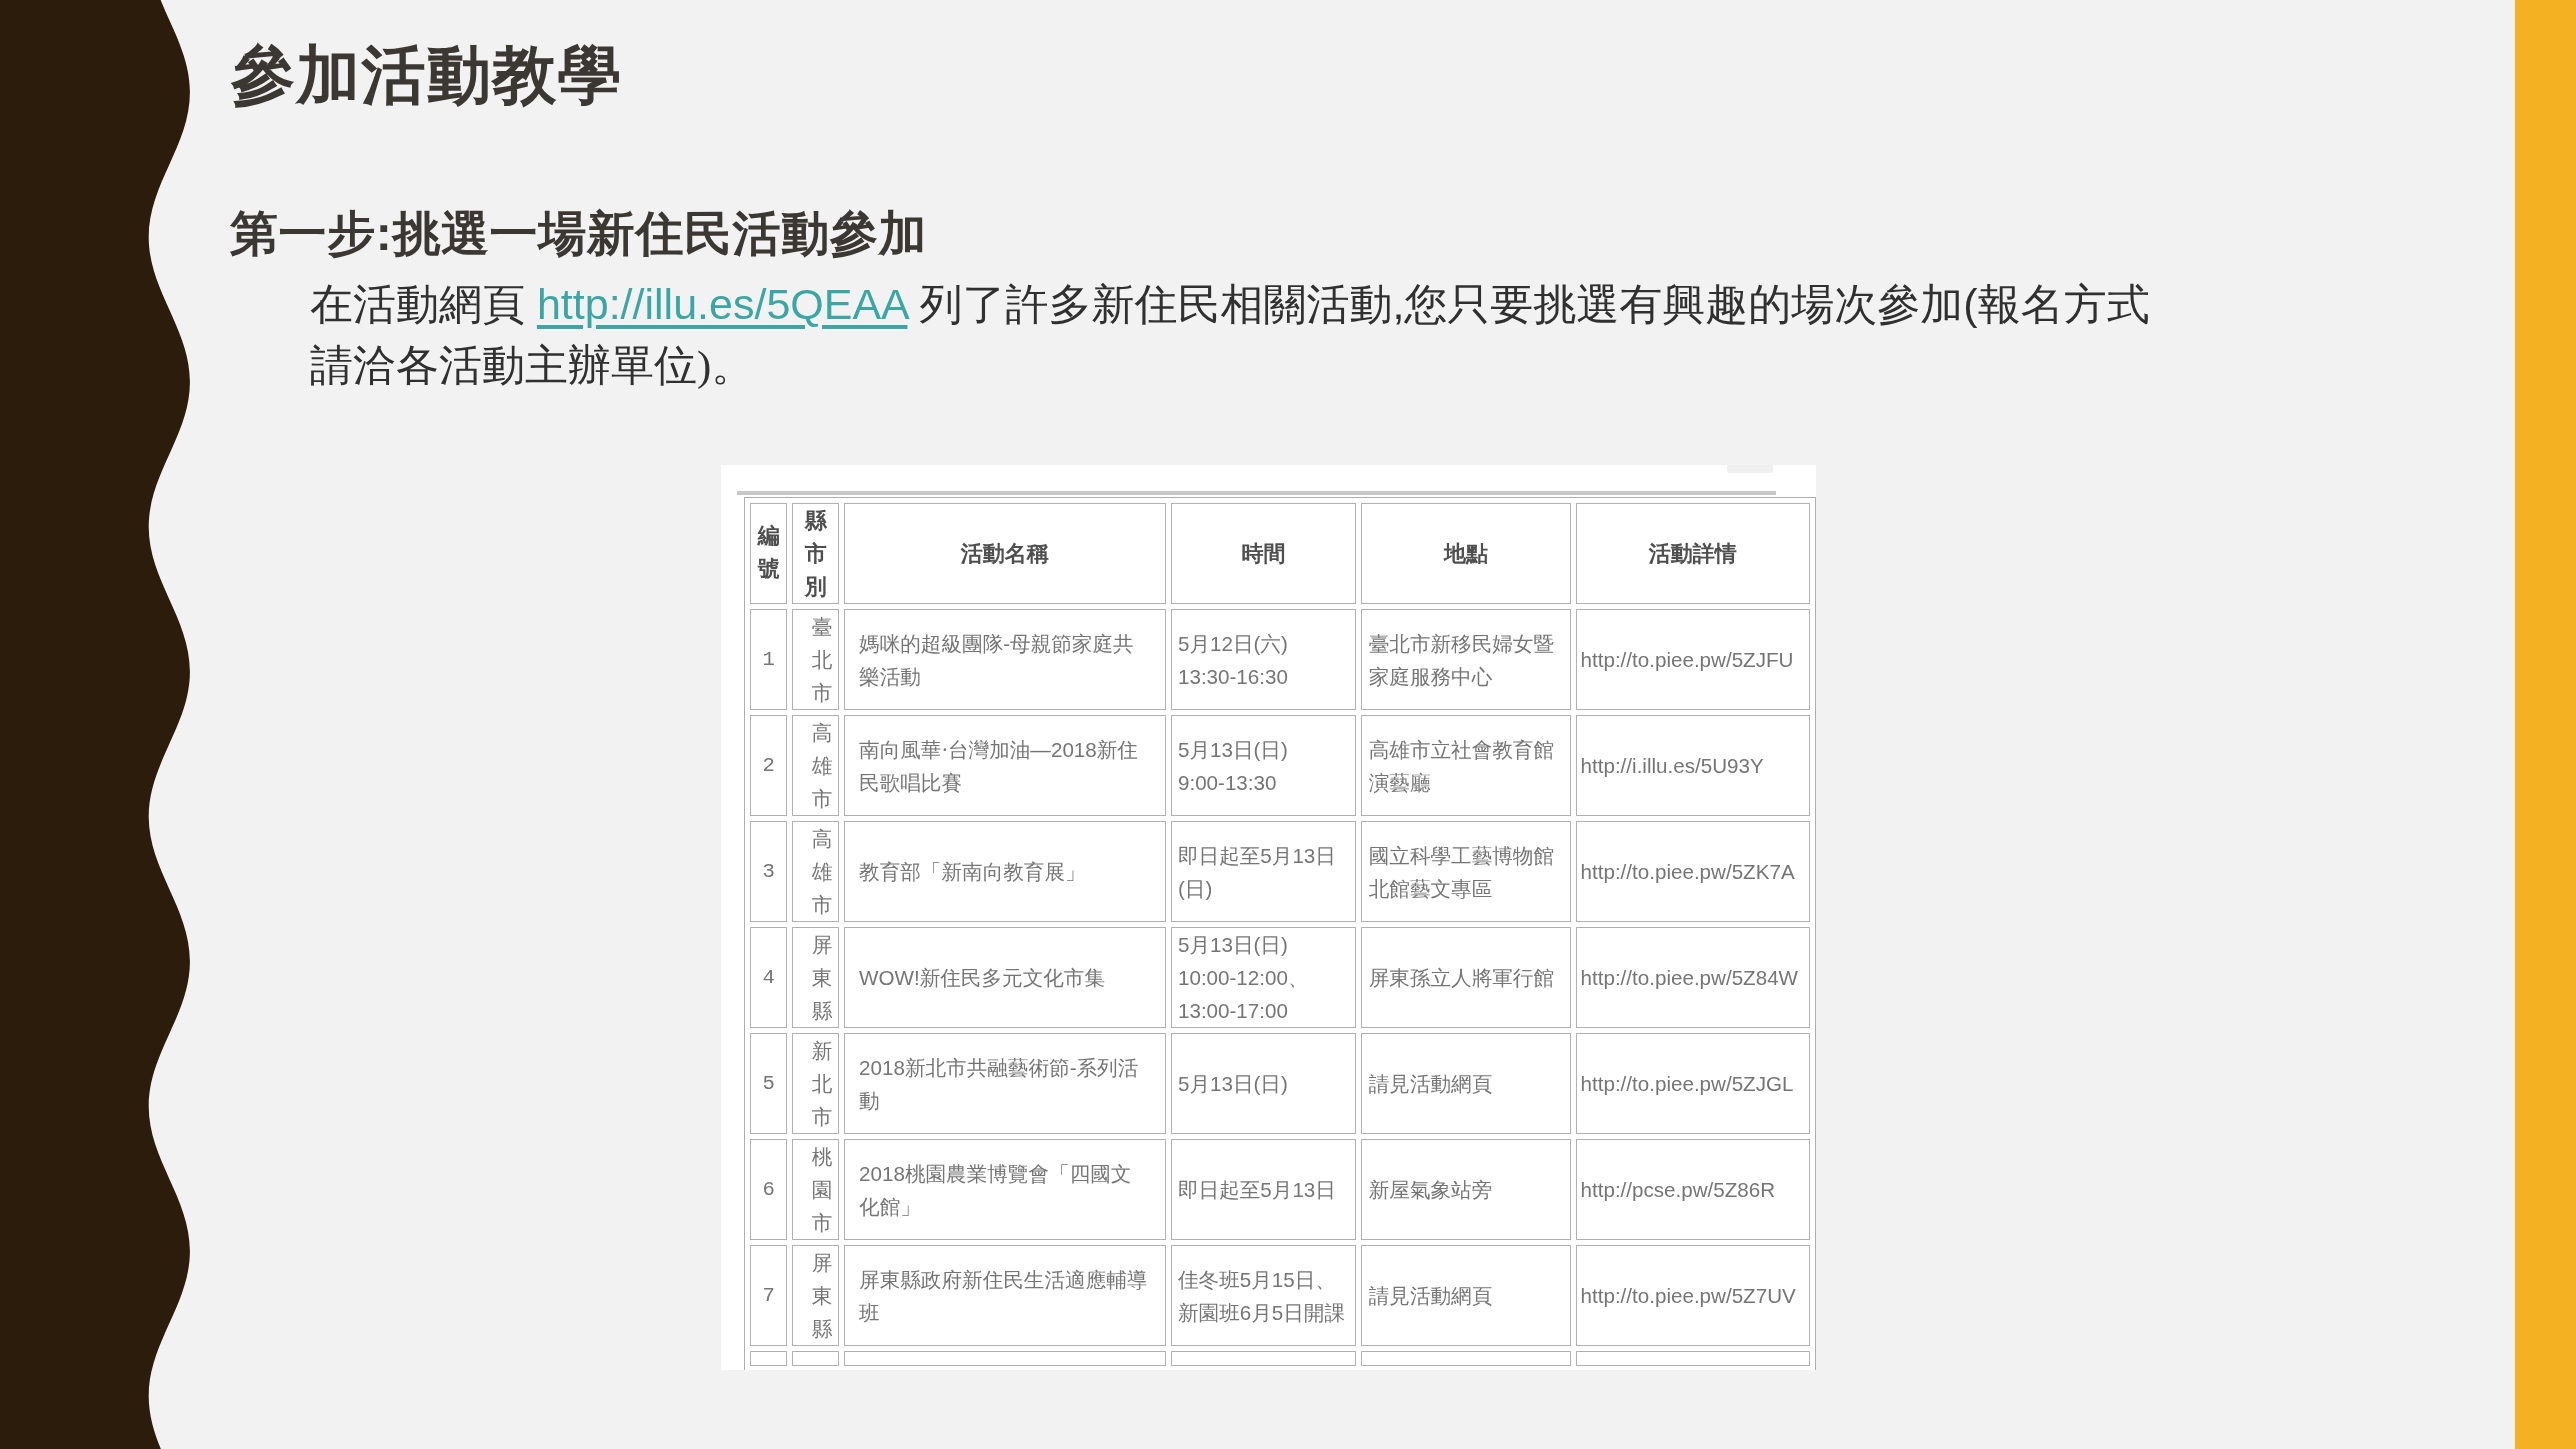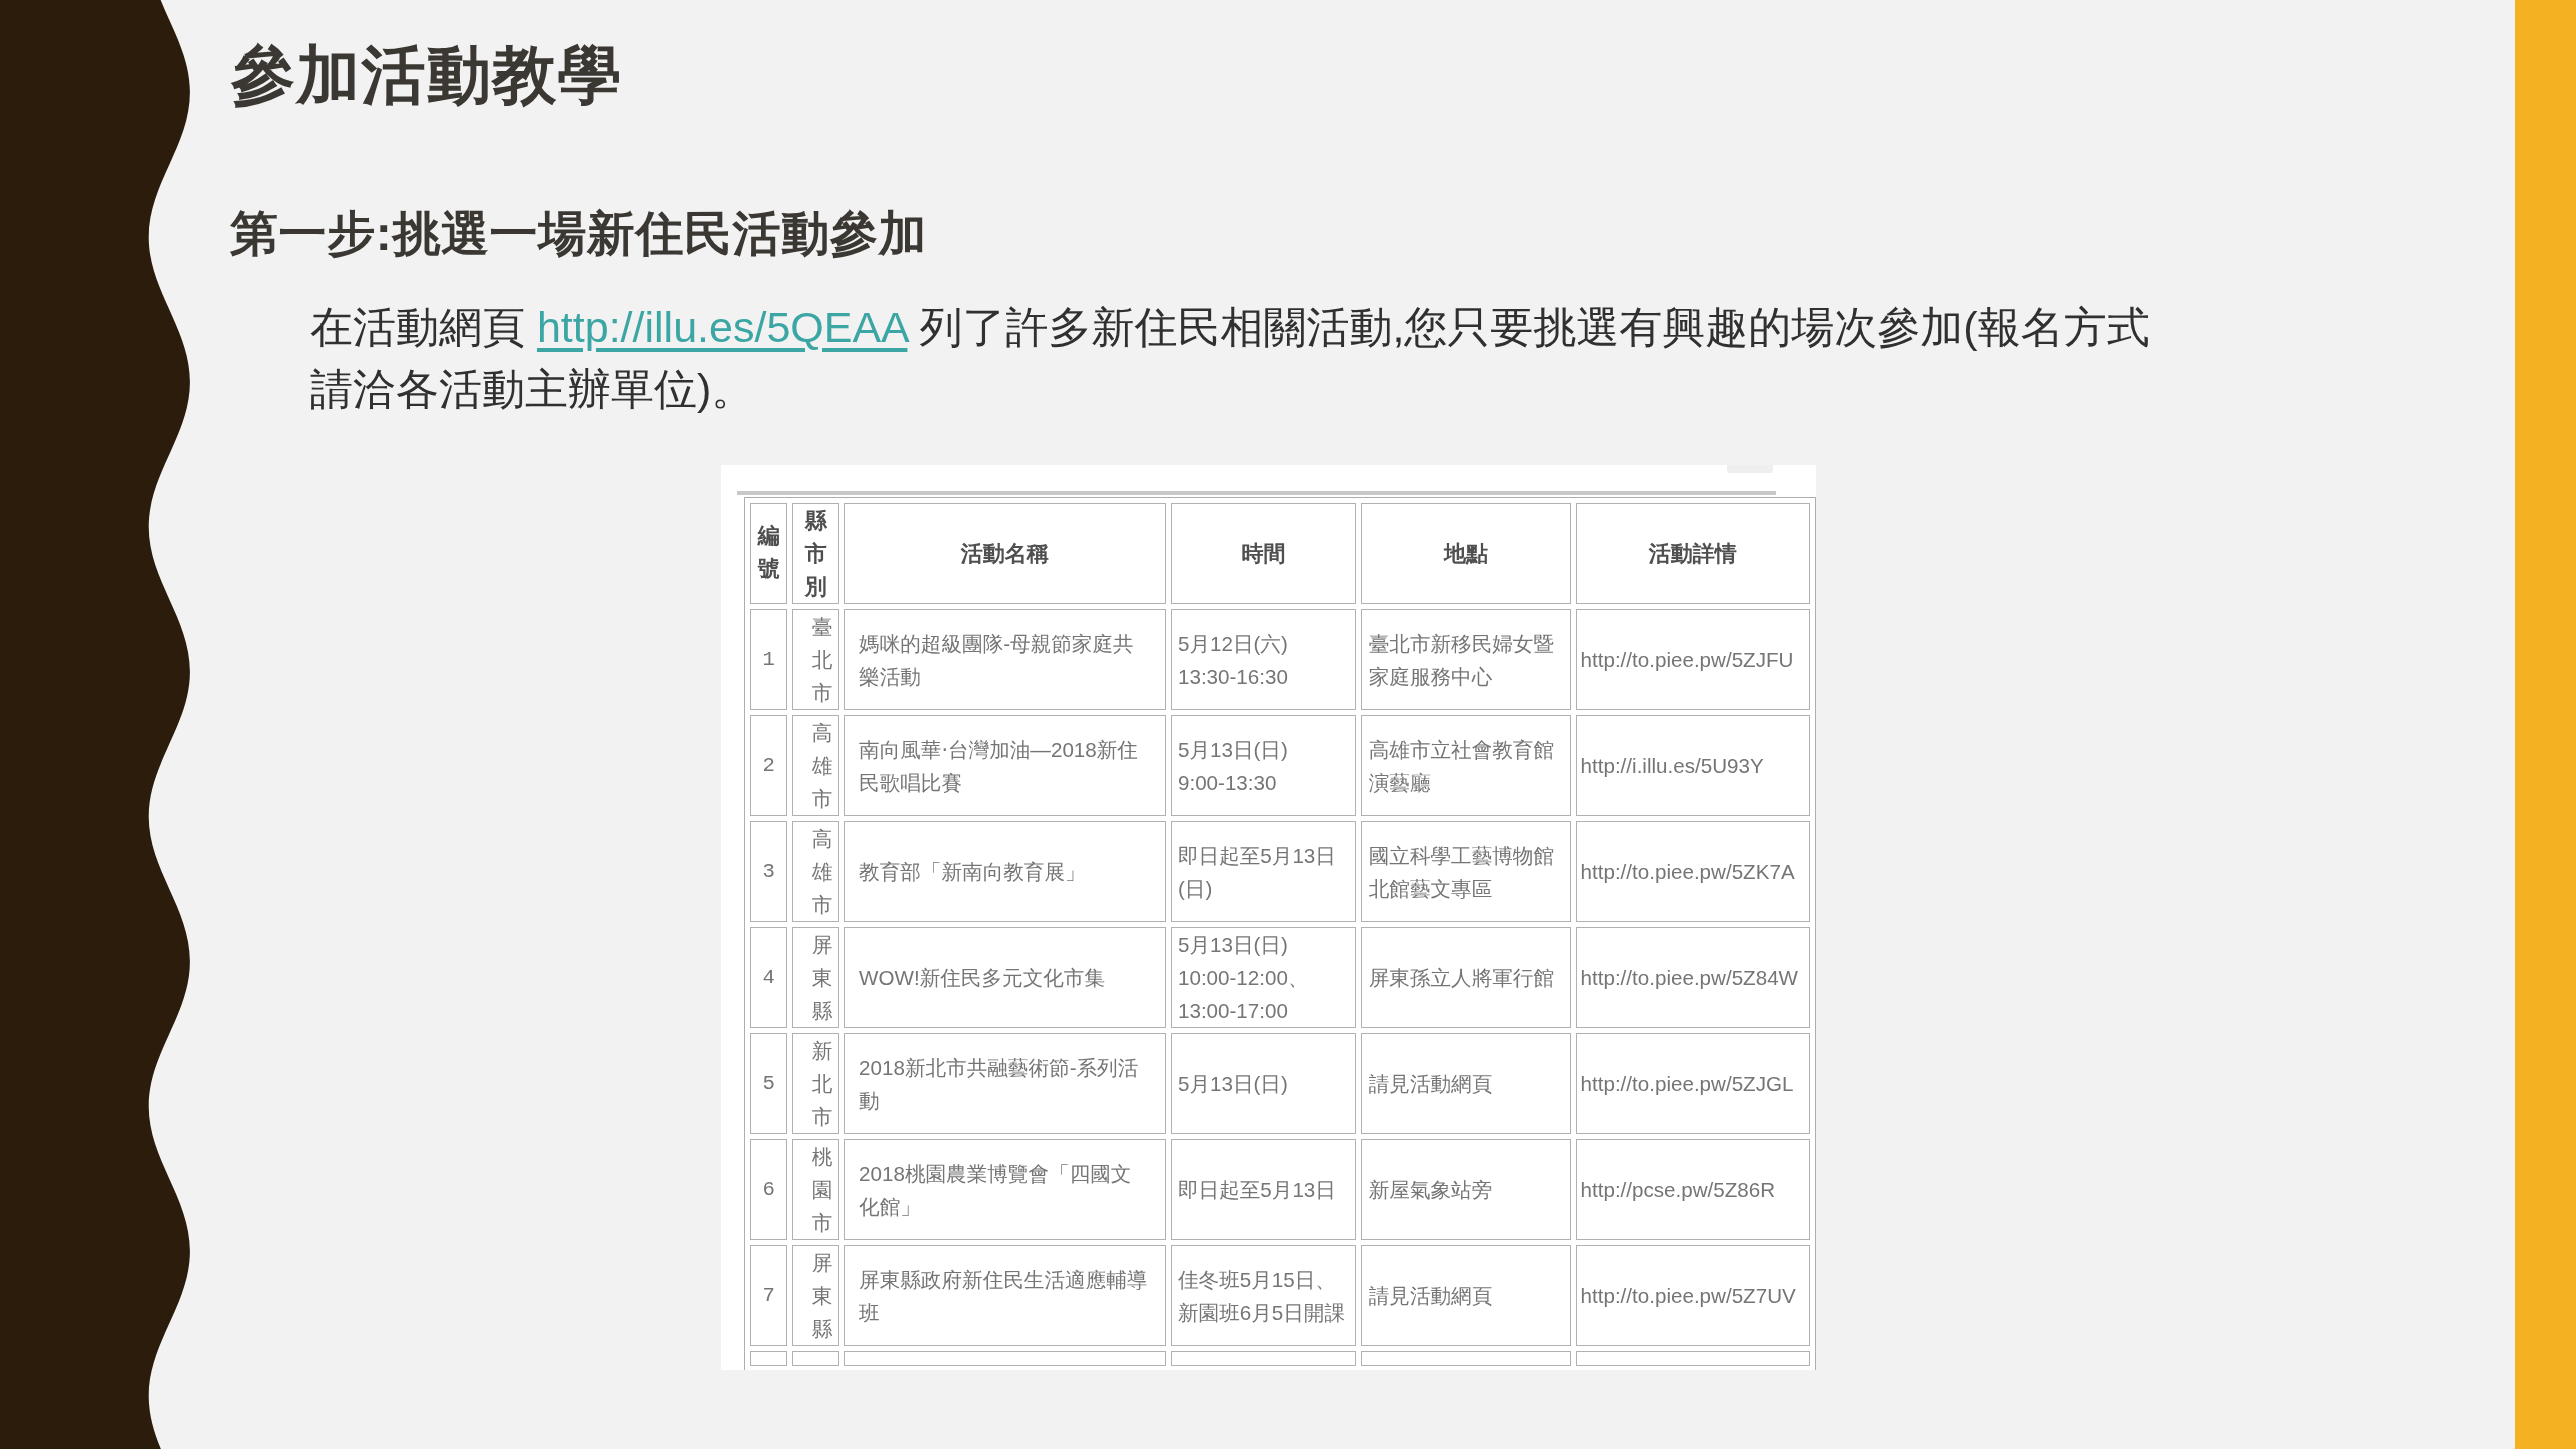--- a/index.html
+++ b/index.html
@@ -19,27 +19,27 @@
     position:absolute;left:231px;top:32px;margin:0;
     font-size:64px;font-weight:bold;letter-spacing:1.3px;
     color:var(--heading-text,#3B3733);
   }
   .step-heading{
     position:absolute;left:229px;top:201px;margin:1px;
     font-size:48px;font-weight:bold;letter-spacing:0.6px;
     color:var(--heading-text,#3B3733);
   }
   .body-par{
-    position:absolute;left:310px;top:296px;width:2164px;margin:0;
+    position:absolute;left:310px;top:273px;width:2164px;margin:0;
     font-size:43px;line-height:62px;color:var(--body-text,#303030);
   }
   .body-par .link{
     color:var(--link,#3BA6A3);text-decoration:underline;text-underline-offset:6.4px;cursor:pointer;
   }
-  .body-par .line2{display:block;}
+  .body-par .line2{display:block;font-family:Liberation Serif, serif;}
 
   
   .shot{
     position:absolute;left:721px;top:465px;width:1095px;height:905px;
     background:#ffffff;overflow:hidden;
   }
   .shot-artifact{
     position:absolute;right:43px;top:-1.3px;width:46px;height:9px;
     background:#dcdcdc;opacity:.45;border-radius:1.9px;
   }

